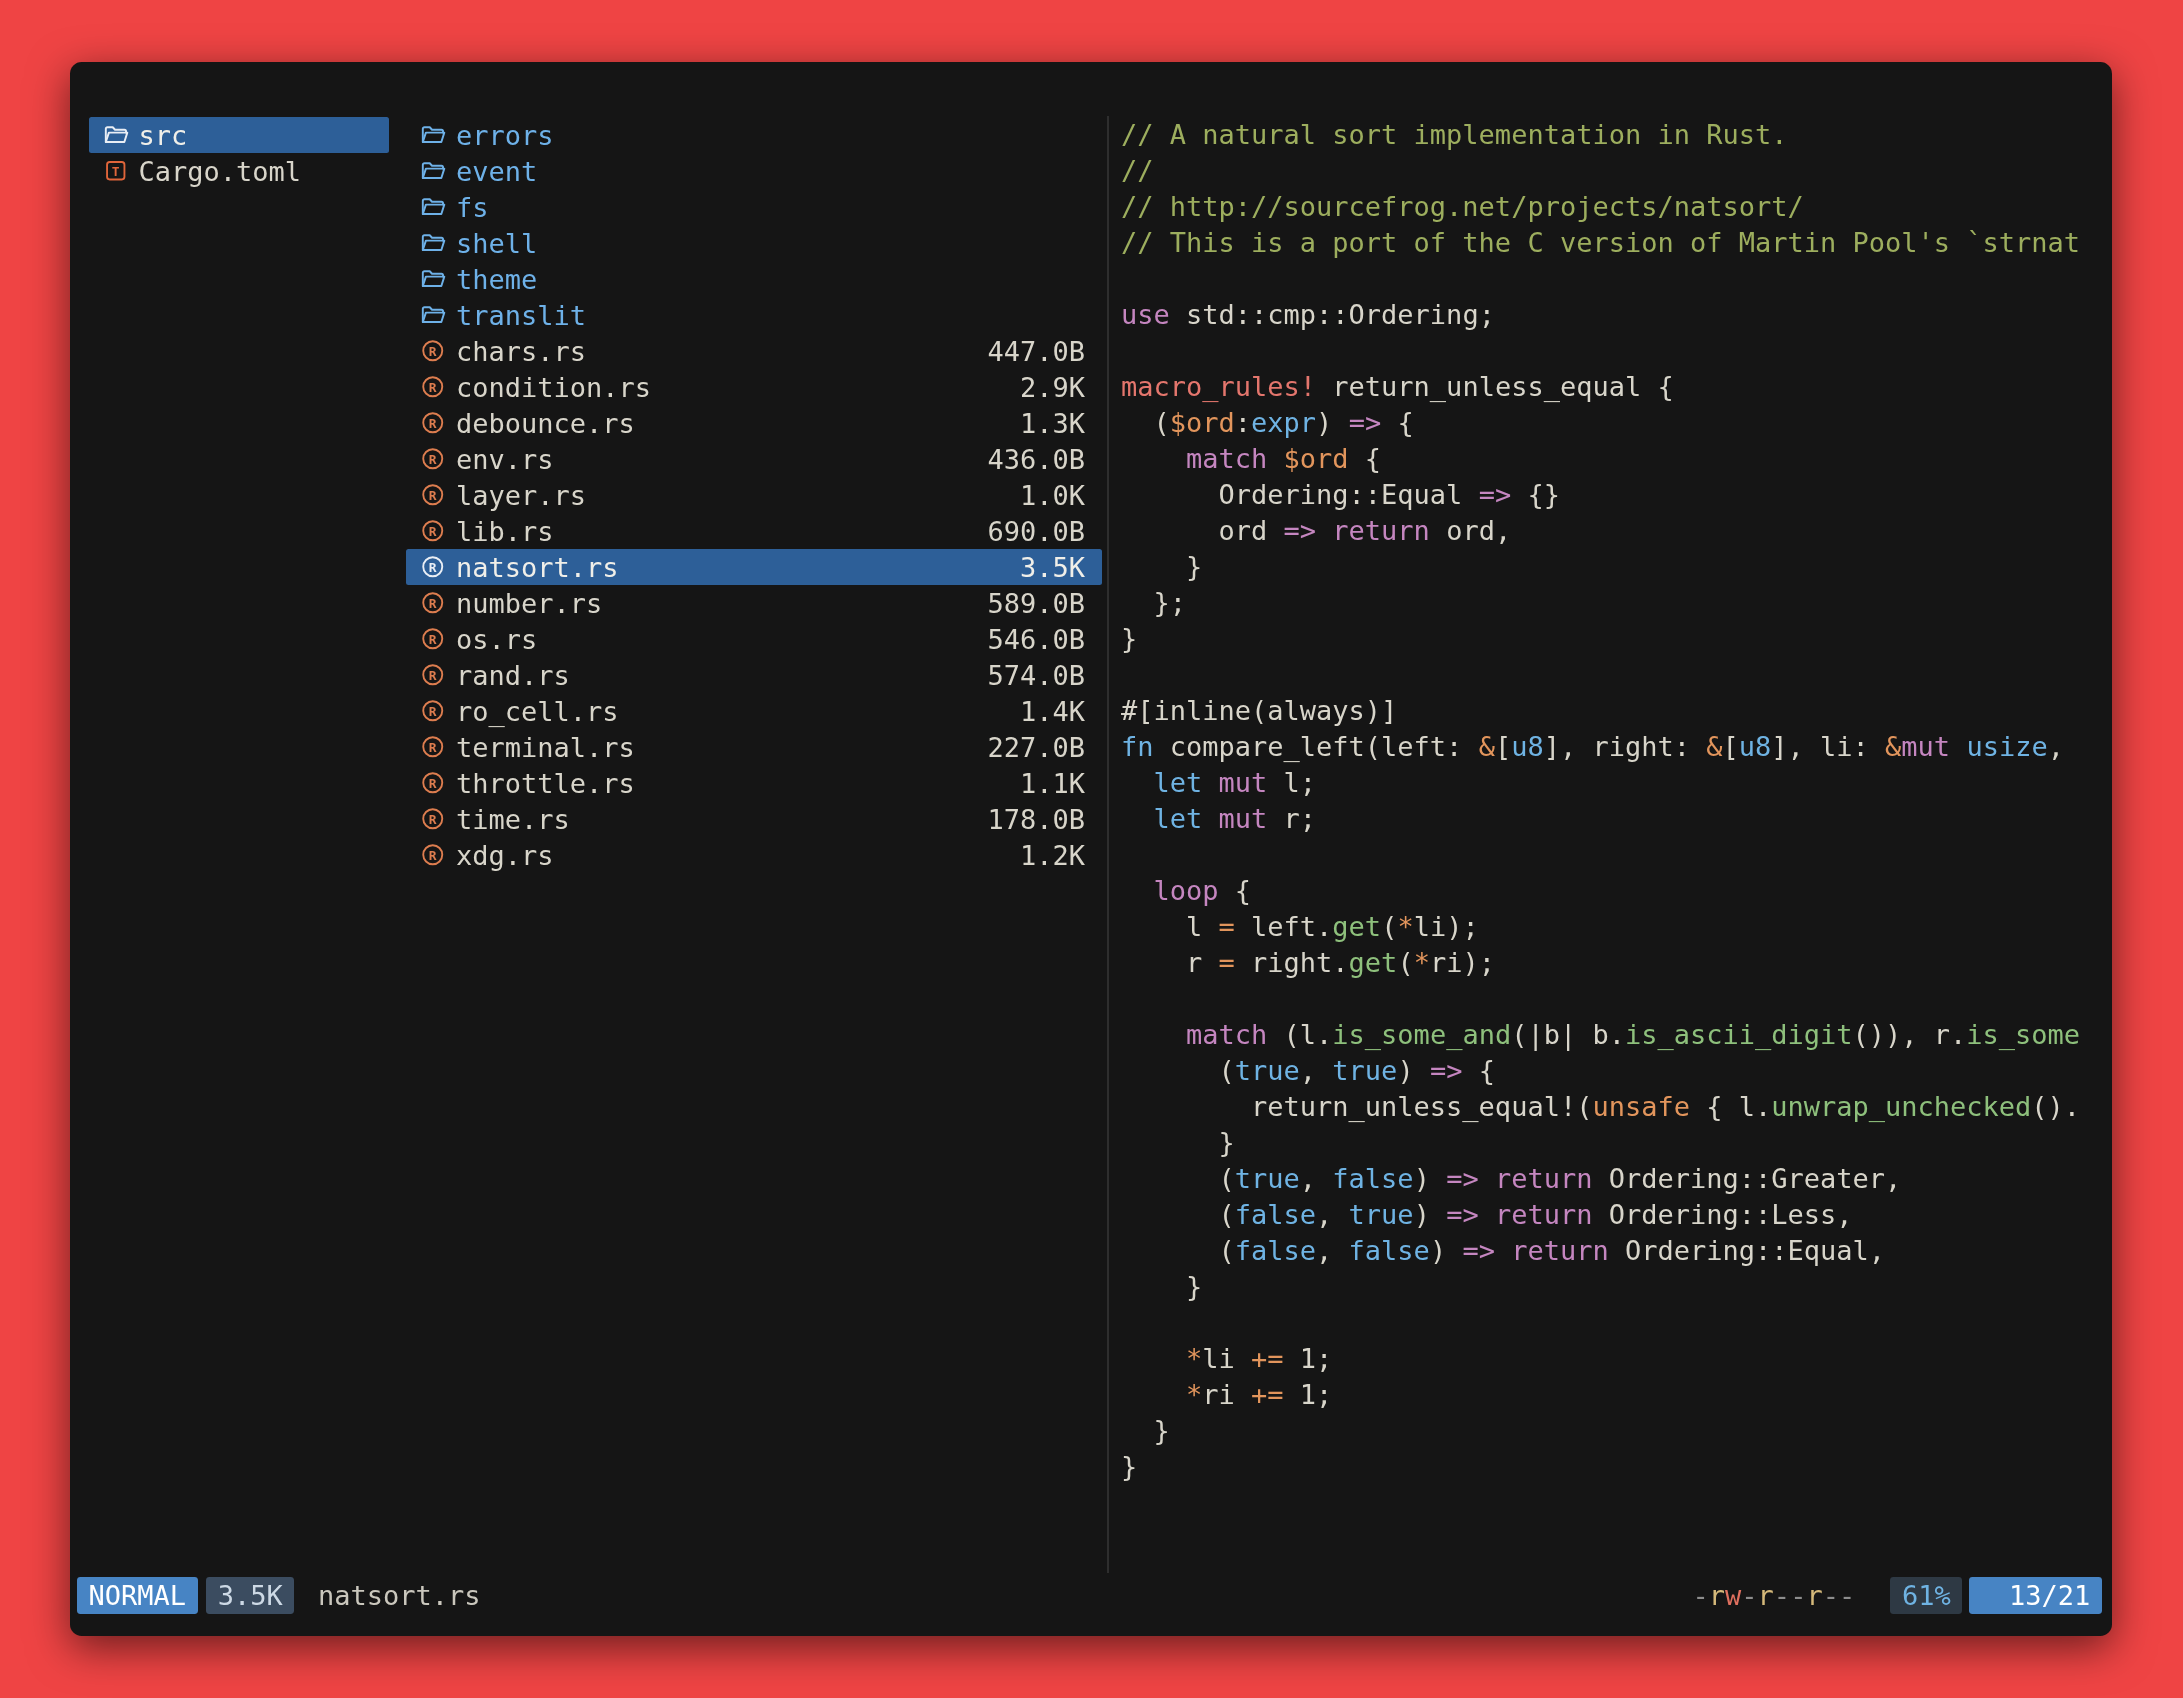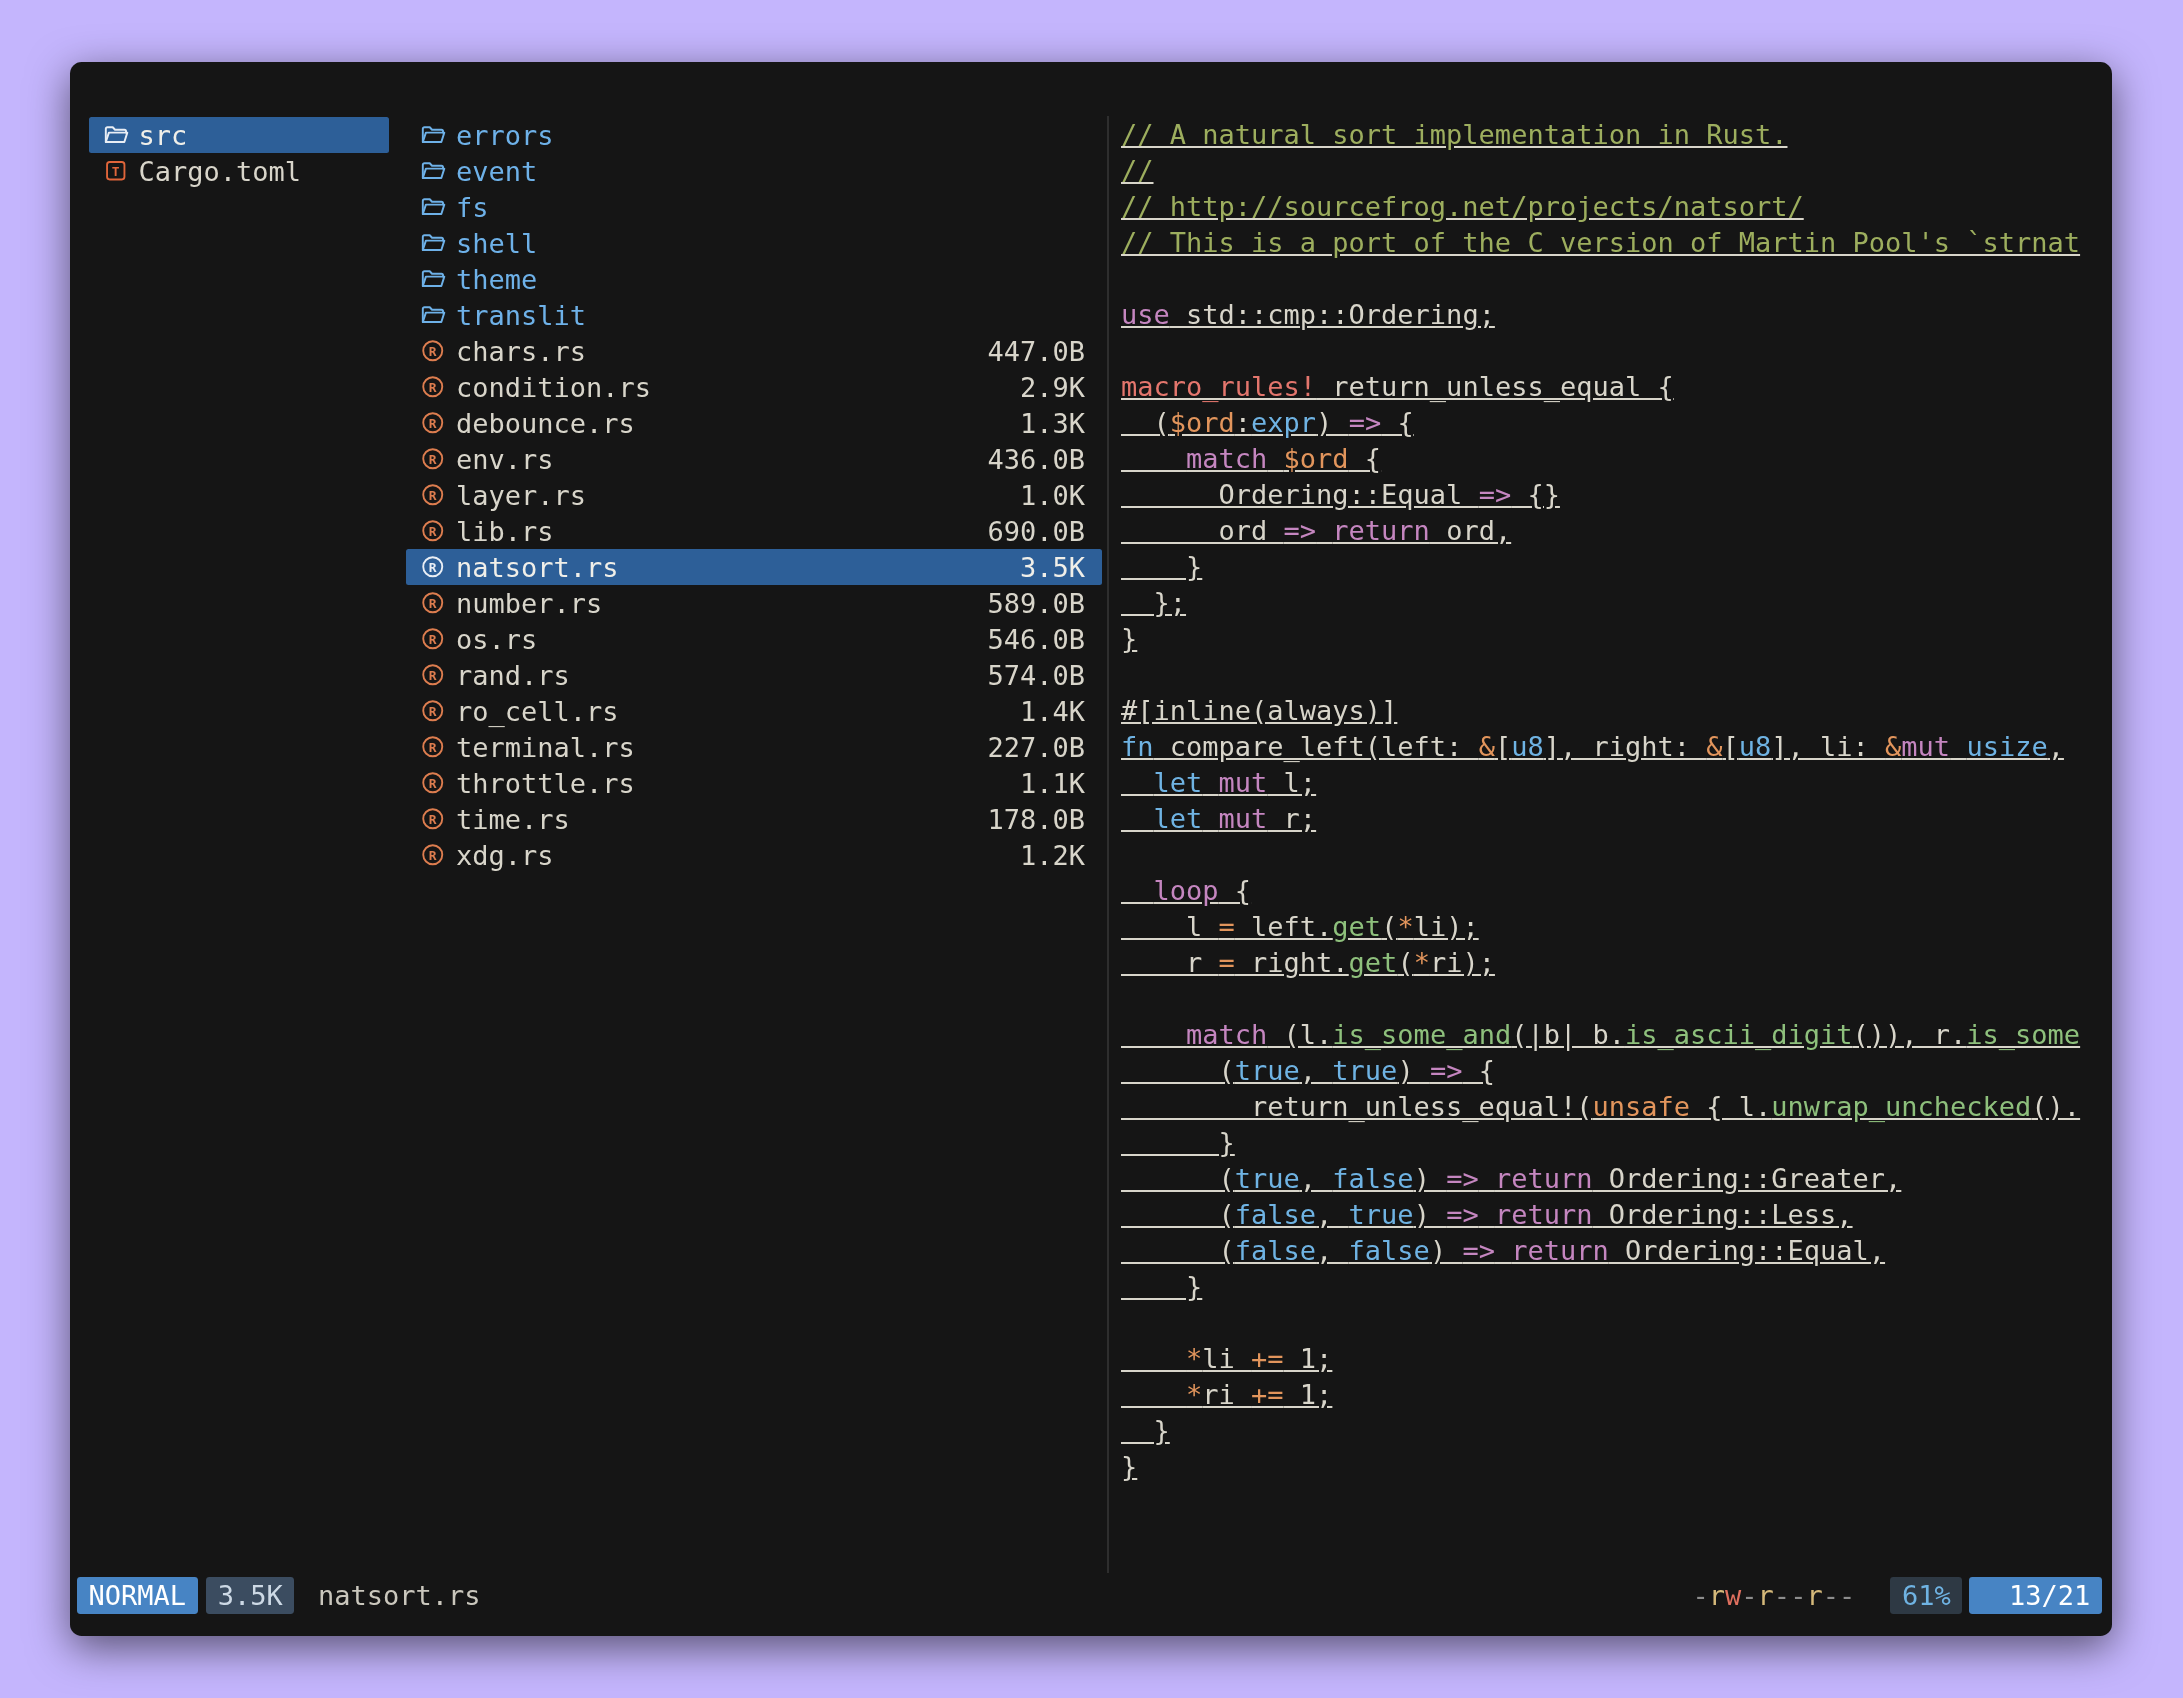--- a/index.html
+++ b/index.html
@@ -1,18 +1,18 @@
 <!DOCTYPE html>
 <html style="font-size:13.4px"><head>
 <meta charset="utf-8">
 <style>
   * { margin:0; padding:0; box-sizing:border-box; }
   html,body { background:#3b3b3b; }
   body { font-family:"DejaVu Sans Mono", monospace; }
-  .screen { position:relative; width:2183px; height:1698px; background:#c4b5fd; overflow:hidden; }
+  .screen { position:relative; width:2183px; height:1698px; background:#ef4444; overflow:hidden; }
   .window {
     position:absolute; left:70px; top:62px; width:2042px; height:1574px;
     background:#151515; border-radius:11.7px;
     box-shadow:0 11.7px 42px rgba(0,0,0,.55);
   }
   .pane { position:absolute; top:55px; }
   .pane-left { left:18.5px;  width:300px; }
   .pane-mid  { left:336px; width:696px; }
   .pane-right{ left:1051px; width:972px; height:1473px; overflow:hidden; }
   .vsep { position:absolute; left:1037px; top:54px; width:1.7px; height:1457px; background:#2e2e2e; }
@@ -26,21 +26,21 @@
   .row.folder { color:#6eb1e8; }
   .row.selected { background:#2d5f98; color:#f0efe9; }
   .row.selected .icon { color:#e9eef5 !important; }
   .icon { display:inline-flex; align-items:center; width:35px; flex:0 0 35px; }
   .icon.folder { color:#6eb1e8; }
   .icon.rust   { color:#dd7d4f; }
   .icon.toml   { color:#e0653a; }
   .name { flex:0 1 auto; }
   .size { margin-left:auto; }
 
-  .code-line { height:36px; line-height:36px; font-size:27px; white-space:pre; color:#d8d5ca;text-decoration:underline; }
+  .code-line { height:36px; line-height:36px; font-size:27px; white-space:pre; color:#d8d5ca; }
   .c { color:#9dae5e; }   
   .k { color:#c586c0; }   
   .b { color:#6fb3e3; }   
   .o { color:#e2955c; }   
   .r { color:#e4766d; }   
   .m { color:#8ec07c; }   
   .w { color:#d8d5ca; }   
 
   .statusbar {
     position:absolute; left:6.7px; right:10px; bottom:22px; height:37px;

